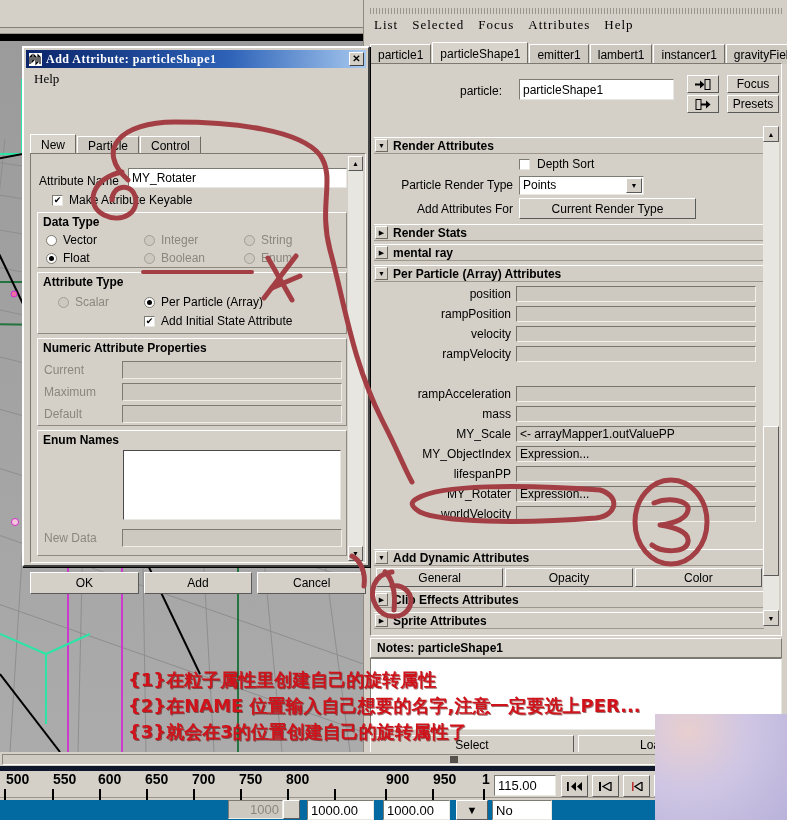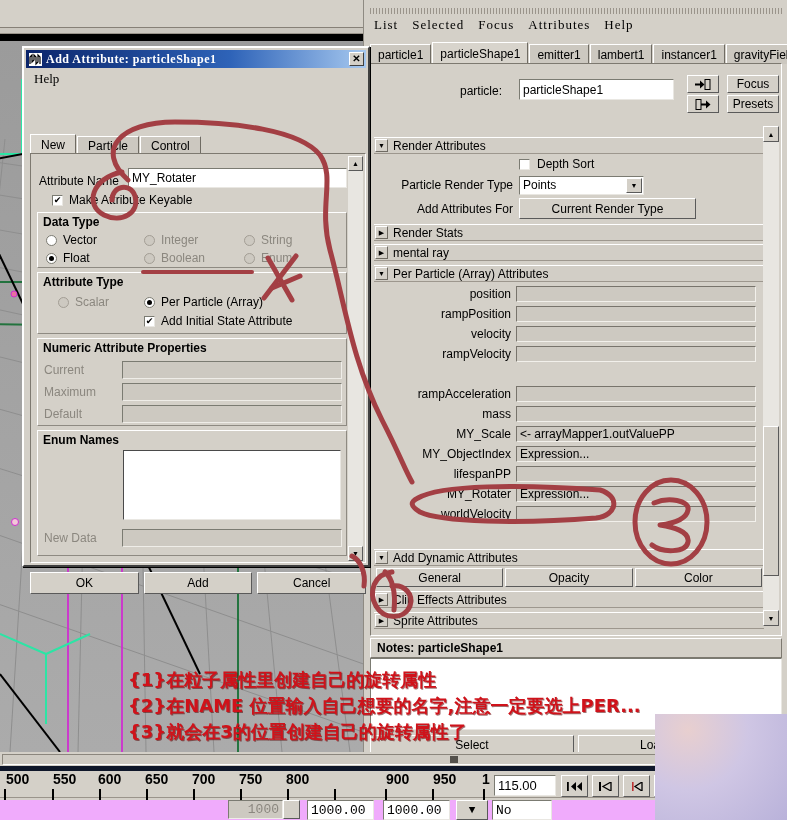--- a/index.html
+++ b/index.html
@@ -73,21 +73,21 @@
   #ticks {
     position: absolute; left: 0; top: 14px; width: 787px; height: 32px;
     background: #d4d0c8; border-top: 5px solid #0f172a; border-bottom: 1px solid #9a948b;
   }
   .tick-lbl {
     position: absolute; top: 0px; font-weight: bold; font-size: 14px; color: #000;
     font-family: "Liberation Sans", sans-serif;
   }
   .tick-mark { position: absolute; top: 18px; width: 2px; height: 11px; background: #000; }
   #bottom-row {
-    position: absolute; left: 0; top: 48px; width: 779px; height: 20px; background: #f0abfc; font-family: Liberation Mono, monospace;
+    position: absolute; left: 0; top: 48px; width: 779px; height: 20px; background: #0369a1;
   }
 
   
   #attr-editor {
     position: absolute; left: 363px; top: 0px; width: 424px; height: 768px;
     background: #d4d0c8; border-left: 1px solid #8e8a82;
   }
   #ae-menubar {
     position: absolute; left: 6px; top: 16px; width: 412px; height: 18px;
     display: flex; align-items: center; gap: 14px; padding-left: 4px;
@@ -129,21 +129,21 @@
   .section-hdr {
     position: absolute; left: 3px; height: 17px; width: 390px;
     background: #d2cec6; border-top: 1px solid #ffffff; border-bottom: 1px solid #9d978e;
     display: flex; align-items: center; cursor: default;
   }
   .tri {
     width: 13px; height: 13px; margin-right: 5px; margin-left: 1px; flex: 0 0 auto;
     background: #d4d0c8; border: 1px solid; border-color: #ffffff #6f6b63 #6f6b63 #ffffff;
     display: flex; align-items: center; justify-content: center; font-size: 7px; color: #000;
   }
-  .section-hdr .t { font-weight: normal; font-size: 12px; color: #000; }
+  .section-hdr .t { font-weight: bold; font-size: 12px; color: #000; }
   .attr-row { position: absolute; height: 17px; display: flex; align-items: center; }
   .attr-row .al {
     width: 140px; text-align: right; padding-right: 5px; font-size: 12px; color: #000;
     white-space: nowrap; overflow: hidden;
   }
   .attr-row .av {
     flex: 1; height: 16px; background: #cdc9c1;
     border: 1px solid; border-color: #78746c #f2f0eb #f2f0eb #78746c;
     font-size: 12px; padding-left: 3px; display: flex; align-items: center;
     color: #000; white-space: nowrap; overflow: hidden;

